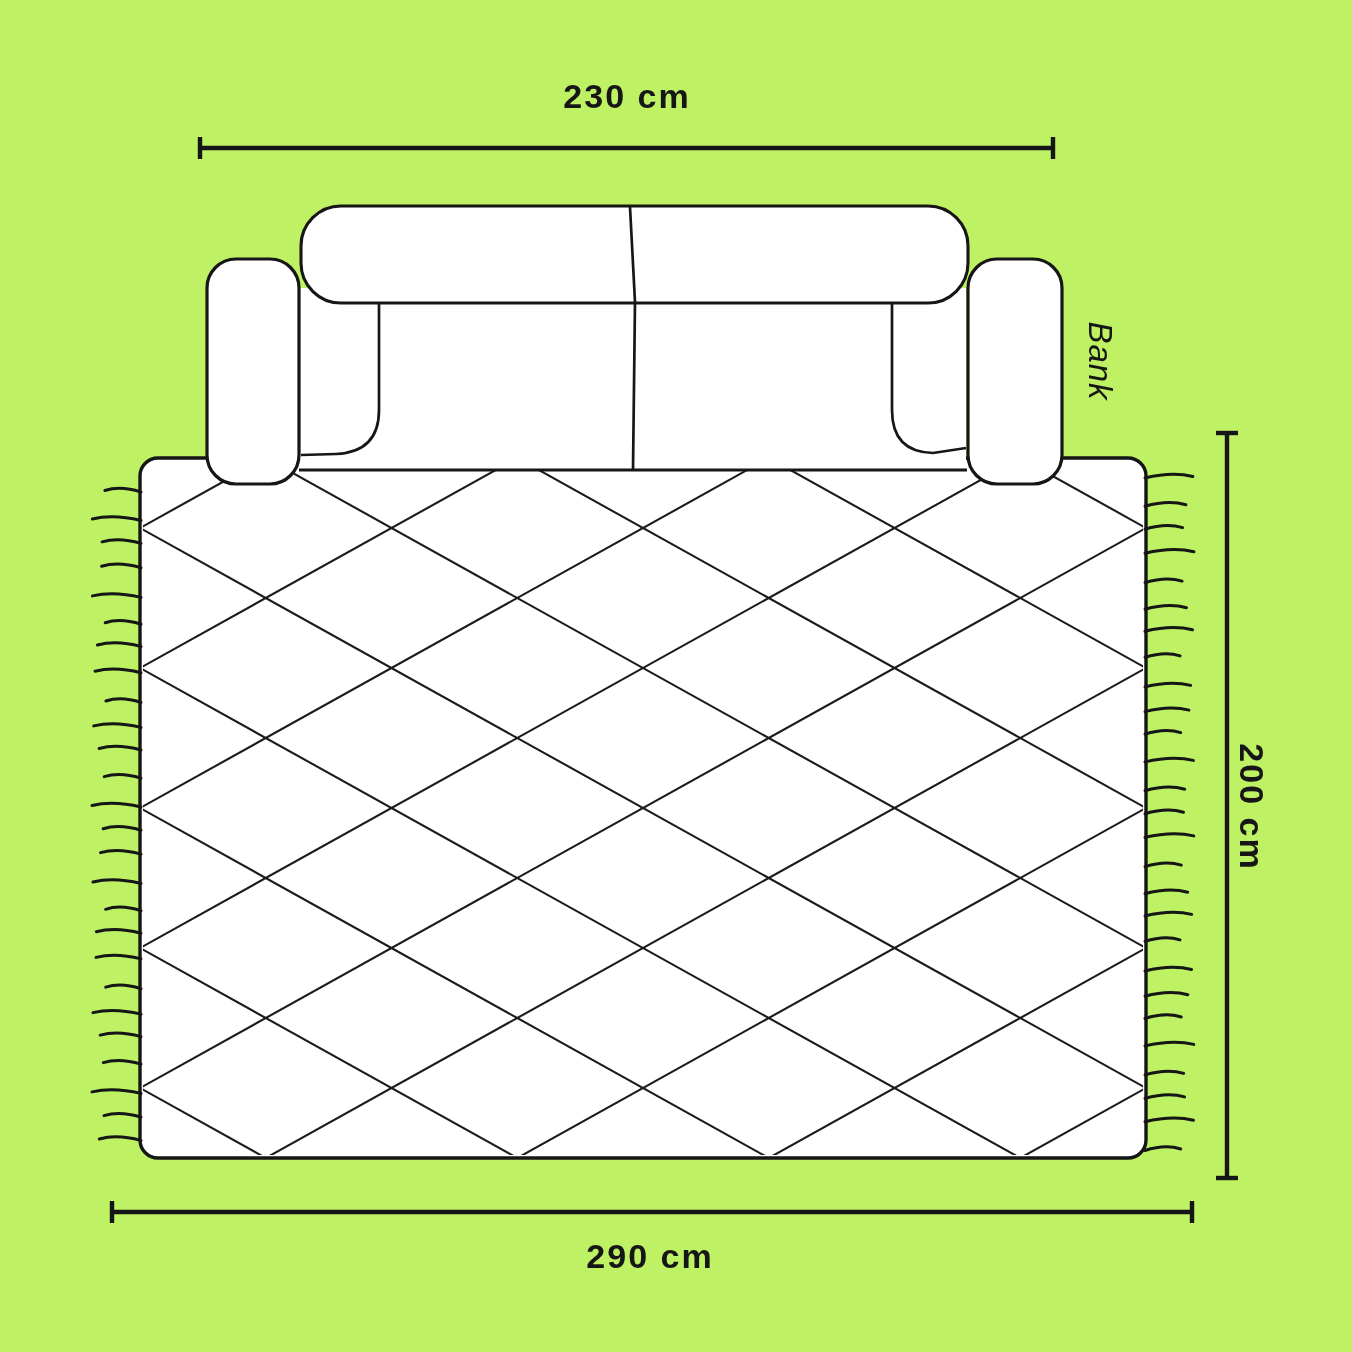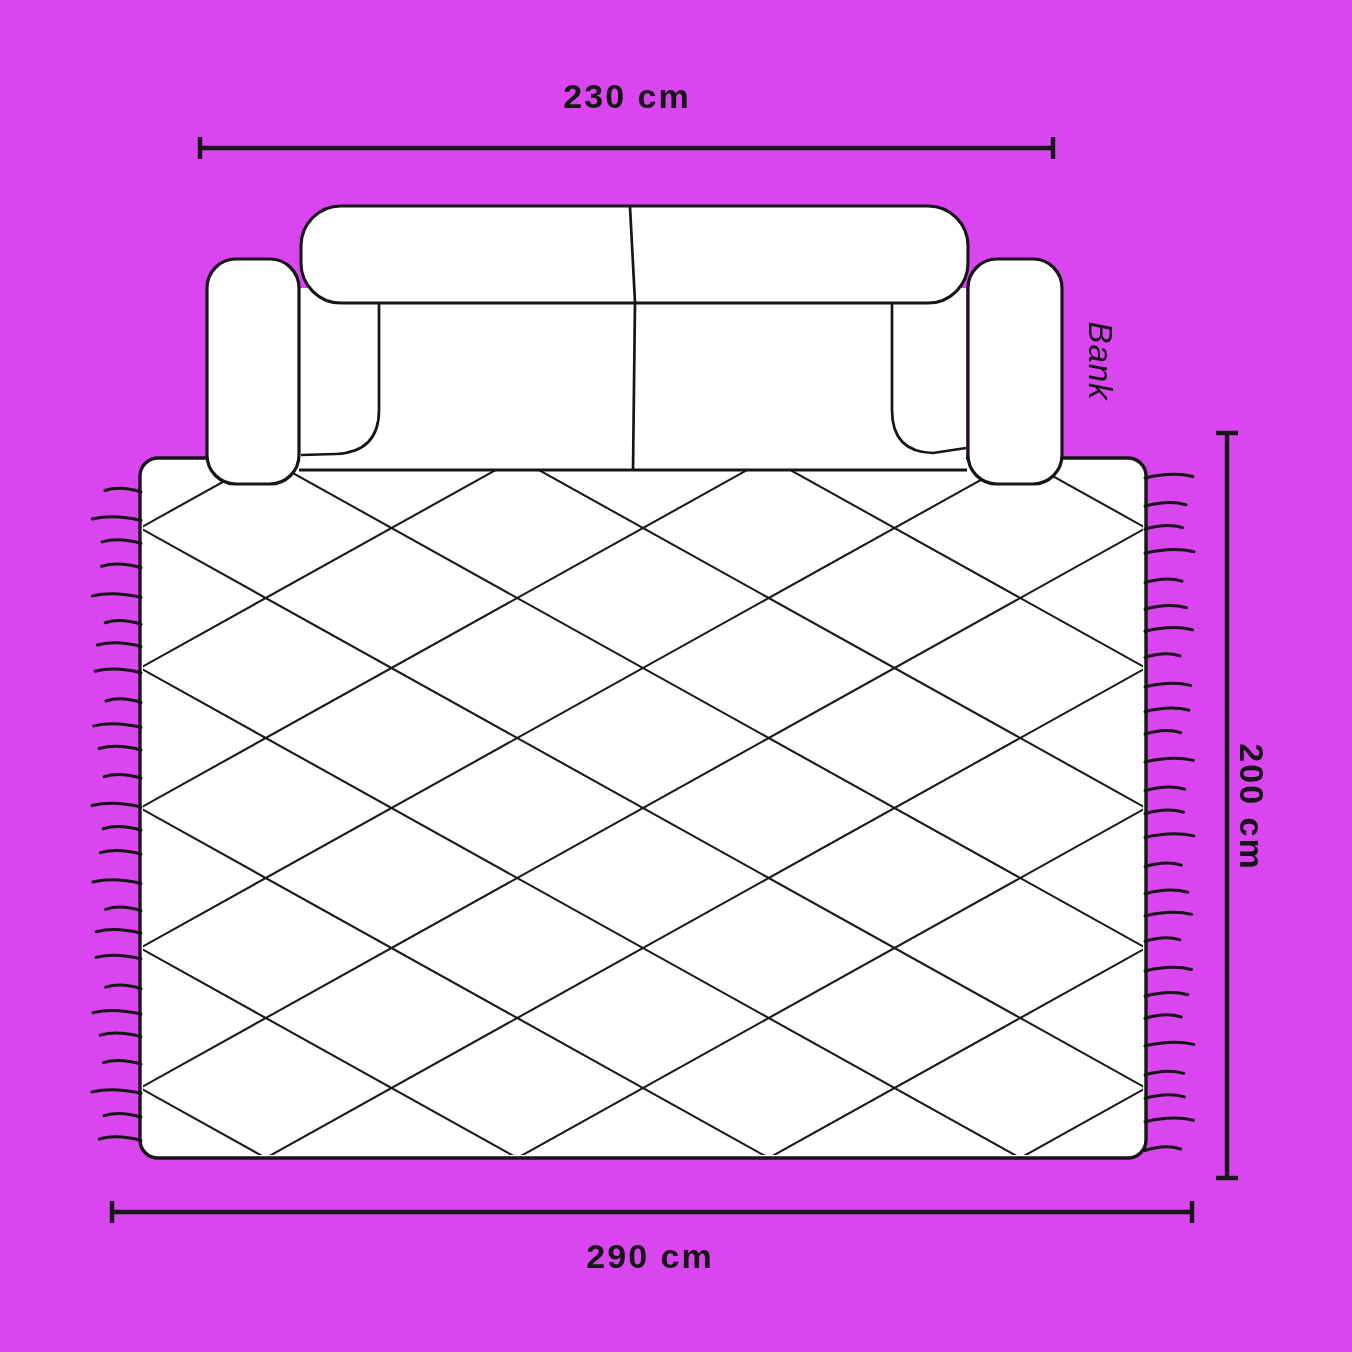--- a/index.html
+++ b/index.html
@@ -1,19 +1,19 @@
 <!DOCTYPE html>
 <html><head>
 <meta charset="utf-8">
 <style>
   html,body{margin:0;padding:0;background:#ffffff;}
   .canvas{
     position:relative;
     width:1352px;height:1352px;
-    background:#d946ef;
+    background:#bef264;
     overflow:hidden;
     font-family:"Liberation Sans", sans-serif;
   }
   svg{display:block;}
   .dim-label{
     font-family:"Liberation Sans", sans-serif;
     font-weight:700;
     font-size:34px;
     letter-spacing:2px;
     fill:#161616;

